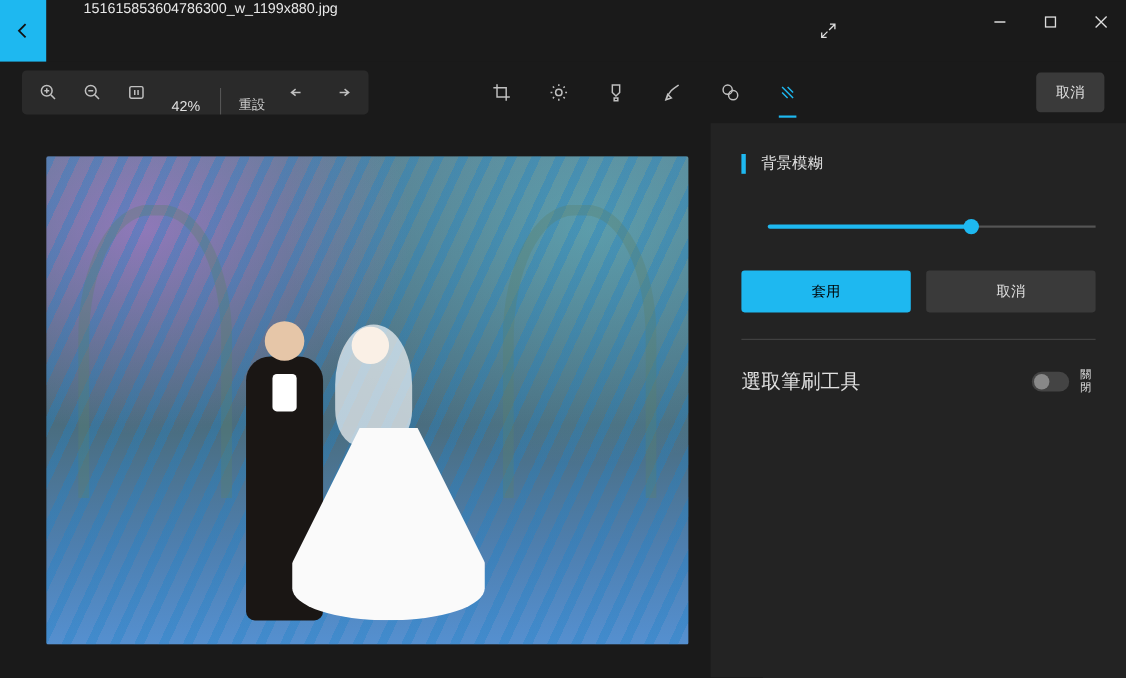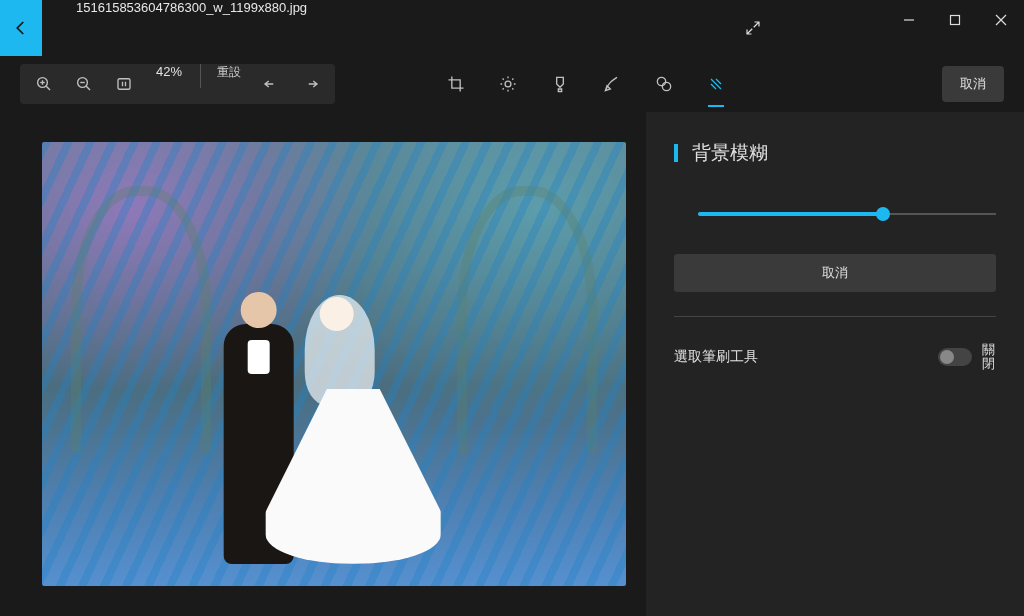--- a/index.html
+++ b/index.html
@@ -8,21 +8,21 @@
 .titlebar { height: 56px; display: flex; background: #1a1a1a; }
 .back-btn { width: 42px; height: 56px; background: #1eb8f0; display: flex; align-items: center; justify-content: center; cursor: pointer; }
 .back-btn svg { width: 18px; height: 18px; }
 .title-text { margin-left: 34px; font-size: 13px; color: #e8e8e8; }
 .title-spacer { flex: 1; }
 .expand-btn { width: 46px; height: 56px; display: flex; align-items: center; justify-content: center; cursor: pointer; margin-right: 110px; }
 .win-controls { display: flex; }
 .win-btn { width: 46px; height: 40px; display: flex; align-items: center; justify-content: center; cursor: pointer; }
 
 .toolbar { height: 56px; display: flex; align-items: center; padding: 0 20px; }
-.tb-group-left { display: flex; align-items: flex-start; gap: 0; background: #2a2a2a; border-radius: 4px; height: 40px; padding: 0 4px; }
+.tb-group-left { display: flex; align-items: flex-end; gap: 0; background: #2a2a2a; border-radius: 4px; height: 40px; padding: 0 4px; }
 .tb-icon-btn { width: 40px; height: 40px; display: flex; align-items: center; justify-content: center; cursor: pointer; color: #c0c0c0; }
 .tb-icon-btn svg { width: 18px; height: 18px; }
 .zoom-val { font-size: 13px; color: #e0e0e0; padding: 0 12px; }
 .tb-divider { width: 1px; height: 24px; background: #555; margin: 0 6px; }
 .reset-btn { font-size: 12px; padding: 0 10px; cursor: pointer; color: #d0d0d0; }
 .tb-spacer1 { flex: 0.5; }
 .tb-group-center { display: flex; align-items: center; gap: 20px; }
 .tool-btn { width: 32px; height: 46px; display: flex; align-items: center; justify-content: center; cursor: pointer; color: #c0c0c0; position: relative; }
 .tool-btn.active { color: #1eb8f0; }
 .tool-btn.active::after { content: ""; position: absolute; bottom: 0; left: 8px; right: 8px; height: 2px; background: #1eb8f0; }
@@ -47,39 +47,39 @@
 .groom::before{content:"";position:absolute;top:-32px;left:50%;transform:translateX(-50%);width:36px;height:36px;background:#e6c6a8;border-radius:50%;}
 .groom::after{content:"";position:absolute;top:16px;left:50%;transform:translateX(-50%);width:22px;height:34px;background:#fff;border-radius:4px;}
 .bride { width:135px; height:235px; position:relative; }
 .dress { position:absolute; bottom:0; left:-20px; right:-20px; height:175px; background:#fafafa; border-radius:22px 22px 60% 60% / 22px 22px 20% 20%; clip-path: polygon(35% 0, 65% 0, 115% 100%, -15% 100%); }
 .bride::before{content:"";position:absolute;top:-32px;left:38%;transform:translateX(-50%);width:34px;height:34px;background:#f0d4b8;border-radius:50%;}
 .veil{position:absolute;top:-34px;left:14%;width:70px;height:110px;background:rgba(255,255,255,0.65);border-radius:50% 50% 30% 30%;}
 
 .side-panel { width: 378px; background: #232323; padding: 28px 28px 20px 28px; }
 .panel-title-row { display: flex; align-items: center; margin-bottom: 38px; }
 .panel-title-bar { width: 4px; height: 18px; background: #1eb8f0; margin-right: 14px; }
-.panel-title { font-size: 19px; font-weight: 500; }
+.panel-title { font-size: 14px; font-weight: 500; }
 .strength-row { display: flex; align-items: center; justify-content: space-between; margin-bottom: 16px; }
 .strength-label { display: flex; align-items: center; gap: 8px; font-size: 13px; }
 .strength-val { font-size: 13px; }
 .slider-wrap { position: relative; height: 20px; margin-bottom: 30px; margin-left: 24px; }
 .slider-track { position: absolute; top: 9px; left: 0; right: 0; height: 2px; background: #555; }
 .slider-fill { position: absolute; top: 8px; left: 0; height: 4px; background: #1eb8f0; border-radius: 2px; }
 .slider-thumb { position: absolute; top: 3px; width: 14px; height: 14px; background: #1eb8f0; border-radius: 50%; transform: translateX(-50%); cursor: pointer; }
 .btn-row { display: flex; gap: 14px; margin-bottom: 24px; }
 .apply-btn, .cancel-btn { flex: 1; height: 38px; display: flex; align-items: center; justify-content: center; font-size: 13px; border-radius: 3px; cursor: pointer; }
 .apply-btn { background: #1eb8f0; color: #000; }
 .cancel-btn { background: #3a3a3a; color: #e0e0e0; }
 .hr { height: 1px; background: #444; margin-bottom: 26px; }
 .brush-row { display: flex; align-items: center; justify-content: space-between; }
-.brush-label { font-size: 14px; }
+.brush-label { font-size: 18px; }
 .toggle-wrap { display: flex; align-items: center; gap: 10px; }
 .toggle { width: 34px; height: 18px; background: #444; border-radius: 10px; position: relative; cursor: pointer; }
 .toggle-knob { position: absolute; left: 2px; top: 2px; width: 14px; height: 14px; background: #888; border-radius: 50%; }
-.toggle-label { font-size: 13px; width: 14px; line-height: 1.1; }
+.toggle-label { font-size: 10px; width: 14px; line-height: 1.1; }
 </style>
 </head>
 <body>
 
 <div class="titlebar">
   <div class="back-btn">
     <svg viewBox="0 0 24 24" fill="none" stroke="#111" stroke-width="2.2">
         <path d="M15 4 L7 12 L15 20"></path>
       </svg>
   </div>
@@ -204,20 +204,21 @@
     <div class="panel-title-row">
       <div class="panel-title-bar"></div>
       <div class="panel-title">背景模糊</div>
     </div>
     <div class="slider-wrap">
       <div class="slider-track"></div>
       <div class="slider-fill" id="slider-fill" style="width: 62%;"></div>
       <div class="slider-thumb" id="slider-thumb" style="left: 62%;"></div>
     </div>
     <div class="btn-row">
+      <div class="apply-btn">套用</div>
       <div class="cancel-btn">取消</div>
     </div>
     <div class="hr"></div>
     <div class="brush-row">
       <span class="brush-label">選取筆刷工具</span>
       <div class="toggle-wrap">
         <div class="toggle">
             <div class="toggle-knob"></div>
           </div>
         <span class="toggle-label">關閉</span>

